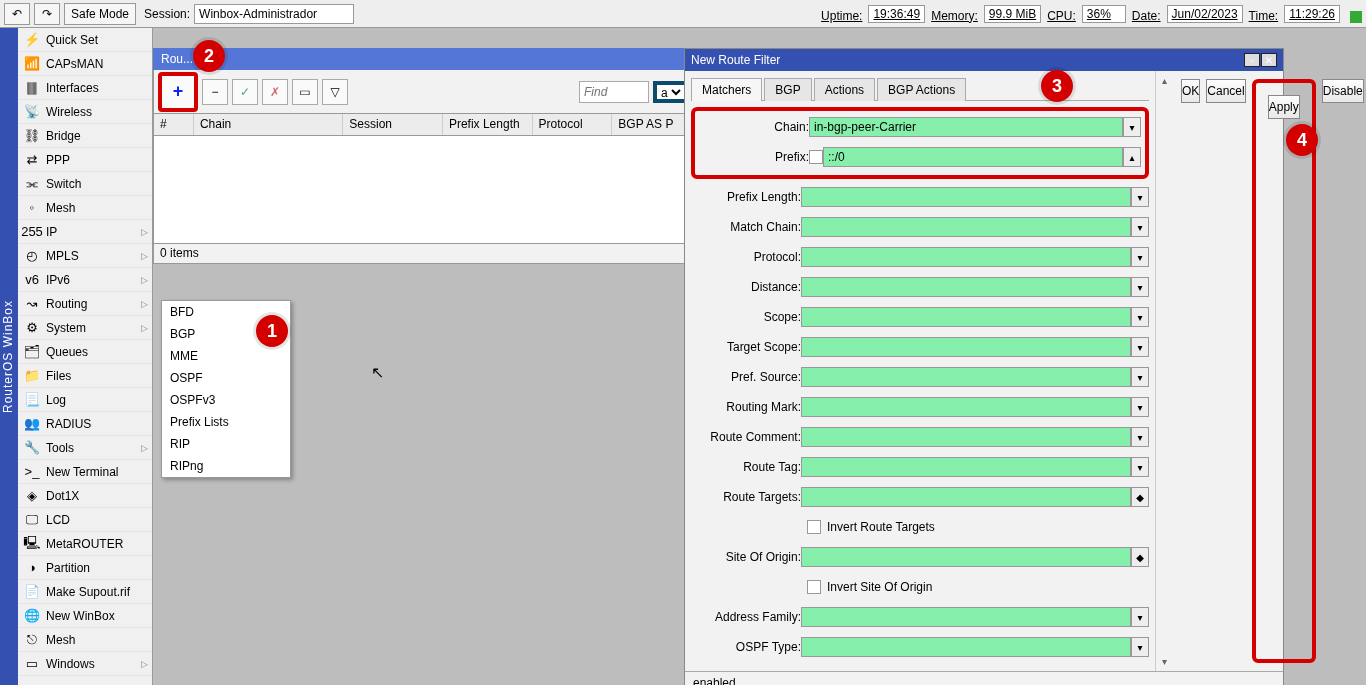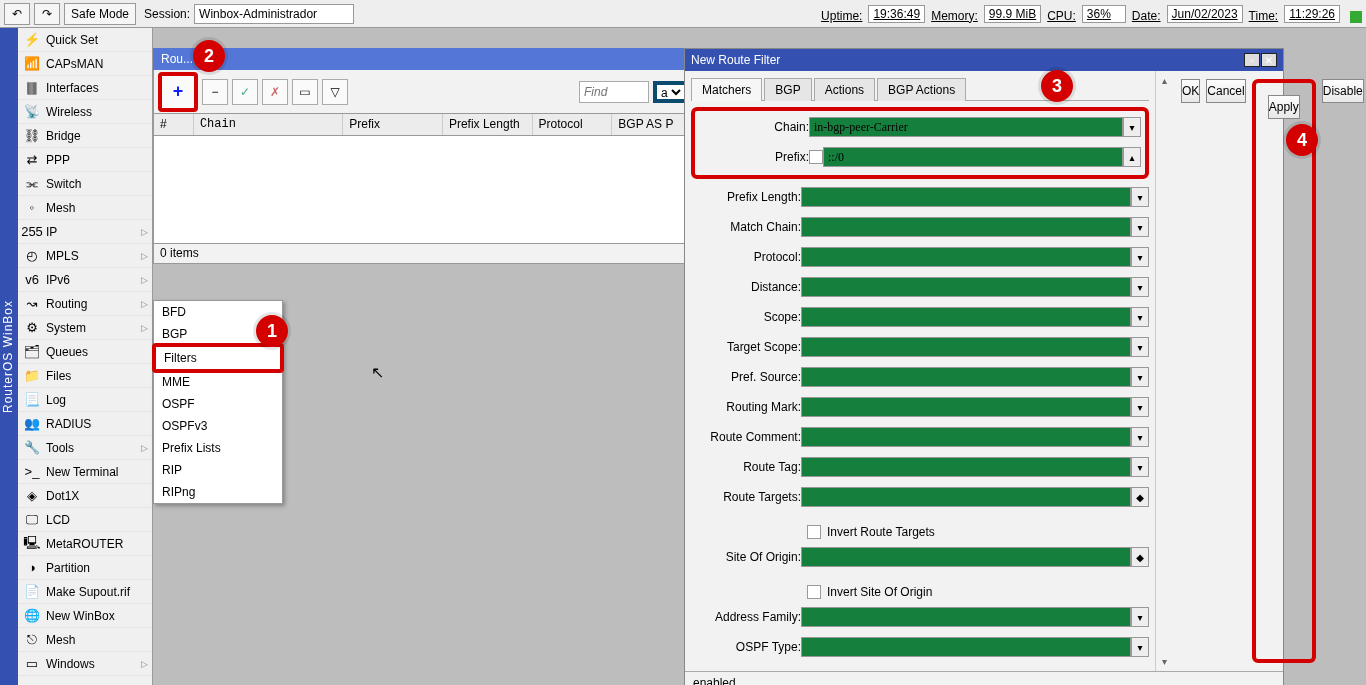--- a/index.html
+++ b/index.html
@@ -39,41 +39,41 @@
 .rf-toolbar .sq.add { color: #1020ff; font-weight: bold; font-size: 18px; border: 4px solid #d40000; border-radius: 4px; width: 40px; height: 40px; }
 .rf-toolbar .sq.dim { color: #bbb; }
 .rf-toolbar .find { margin-left: auto; width: 70px; height: 22px; border: 1px solid #aaa; padding: 2px 4px; color: #888; font-style: italic; }
 .rf-toolbar .allsel { width: 35px; height: 22px; border: 4px solid #0c4a6e; background: #fff; }
 .rf-cols { display: flex; background: #ececec; border: 1px solid #999; border-top: none; height: 22px; }
 .rf-cols div { border-right: 1px solid #ccc; padding: 3px 6px; }
 .rf-body { background: #fff; border: 1px solid #999; border-top: none; height: 108px; }
 .rf-status { background: #f2f2f2; border: 1px solid #999; border-top: none; padding: 2px 6px; height: 20px; }
 
 
-.submenu { position: absolute; left: 0; top: 260px; width: 130px; background: #fff; border: 1px solid #999; box-shadow: 2px 2px 4px rgba(0,0,0,.3); }
+.submenu { position: absolute; left: 8px; top: 260px; width: 130px; background: #fff; border: 1px solid #999; box-shadow: 2px 2px 4px rgba(0,0,0,.3); }
 .submenu div { padding: 4px 8px; cursor: pointer; }
 .submenu .sel { border: 4px solid #d40000; border-radius: 4px; margin: -2px; }
 .cursor-arrow { position: absolute; left: 218px; top: 323px; font-size: 16px; }
 
 
 .dialog { position: absolute; right: 82px; top: 8px; width: 600px; background: #f2f2f2; border: 1px solid #888; }
 .dlg-title { background: #3451B2; color: #fff; display: flex; align-items: center; padding: 3px 6px; height: 22px; }
 .dlg-title .wbtns { margin-left: auto; display: flex; gap: 1px; }
 .dlg-title .wbtns span { width: 16px; height: 14px; border: 1px solid #222; background: #ddd; display: inline-flex; align-items: center; justify-content: center; font-size: 10px; cursor: pointer; }
 .dlg-body { display: flex; }
 .dlg-form { flex: 1; padding: 6px 6px 6px 6px; }
 .tabs { display: flex; gap: 0; margin-bottom: 6px; border-bottom: 1px solid #aaa; }
 .tabs .tab { padding: 4px 10px; border: 1px solid #aaa; border-bottom: none; background: #e6e6e6; cursor: pointer; margin-right: 2px; position: relative; top: 1px; }
 .tabs .tab.active { background: #f6f6f6; }
 .form-row { display: flex; align-items: center; gap: 0; margin-bottom: 6px; height: 24px; }
 .form-row .lbl { width: 110px; text-align: right; }
-.form-row .inp { flex: 1; height: 20px; border: 1px solid #999; background: #15803d; padding: 7px 4px; font-family: Liberation Serif, serif; }
+.form-row .inp { flex: 1; height: 20px; border: 1px solid #999; background: #86efac; padding: 7px 4px; }
 .form-row .dd { width: 18px; height: 20px; border: 1px solid #999; background: #eee; display: flex; align-items: center; justify-content: center; cursor: pointer; font-size: 10px; }
 .form-row .ck { width: 14px; height: 14px; border: 1px solid #999; background: #fff; display: inline-block; }
-.form-row.indent { padding-left: 116px; gap: 6px; align-items: flex-end; }
+.form-row.indent { padding-left: 116px; gap: 6px; }
 .highlight-box { border: 4px solid #d40000; border-radius: 6px; padding: 4px 4px 0 4px; margin-bottom: 6px; }
 .dim { color: #888; }
 .dlg-actions { width: 110px; padding: 8px 8px; display: flex; gap: 6px; background: #f2f2f2; }
 .dlg-actions button { height: 24px; border: 1px solid #888; background: linear-gradient(#fdfdfd,#e8e8e8); cursor: pointer; }
 .apply-hi { border: 4px solid #d40000; border-radius: 6px; padding: 12px; }
 .dlg-status { border-top: 1px solid #aaa; padding: 4px 8px; }
 .vbar-right { width: 18px; border-left: 1px solid #ccc; display: flex; flex-direction: column; justify-content: space-between; align-items: center; padding: 4px 0; }
 .vbar-right span { font-size: 10px; color: #666; }
 
 
@@ -234,34 +234,33 @@
         <span class="sq">−</span>
         <span class="sq dim" style="color:#4a8">✓</span>
         <span class="sq dim" style="color:#c66">✗</span>
         <span class="sq">▭</span>
         <span class="sq">▽</span>
         <input class="find" placeholder="Find" style="">
         <select class="allsel"><option>all</option></select>
       </div>
       <div class="rf-cols" id="rfcols">
           <div style="width: 40px;">#</div>
-          <div style="width: 150px; font-family: Liberation Mono, monospace;">Chain</div>
-          <div style="width: 100px;">Prefix</div>
+          <div style="width: 150px;">Chain</div>
+          <div style="width: 100px;">Session</div>
           <div style="width: 90px;">Prefix Length</div>
           <div style="width: 80px;">Protocol</div>
           <div style="width: 80px;">BGP AS P</div>
         </div>
       <div class="rf-body"></div>
       <div class="rf-status">0 items</div>
     </div>
 
     <div class="submenu" id="submenu">
         <div>BFD</div>
         <div>BGP</div>
-        <div class="sel">Filters</div>
         <div>MME</div>
         <div>OSPF</div>
         <div>OSPFv3</div>
         <div>Prefix Lists</div>
         <div>RIP</div>
         <div>RIPng</div>
       </div>
     <div class="cursor-arrow">↖</div>
 
     <div class="dialog">

